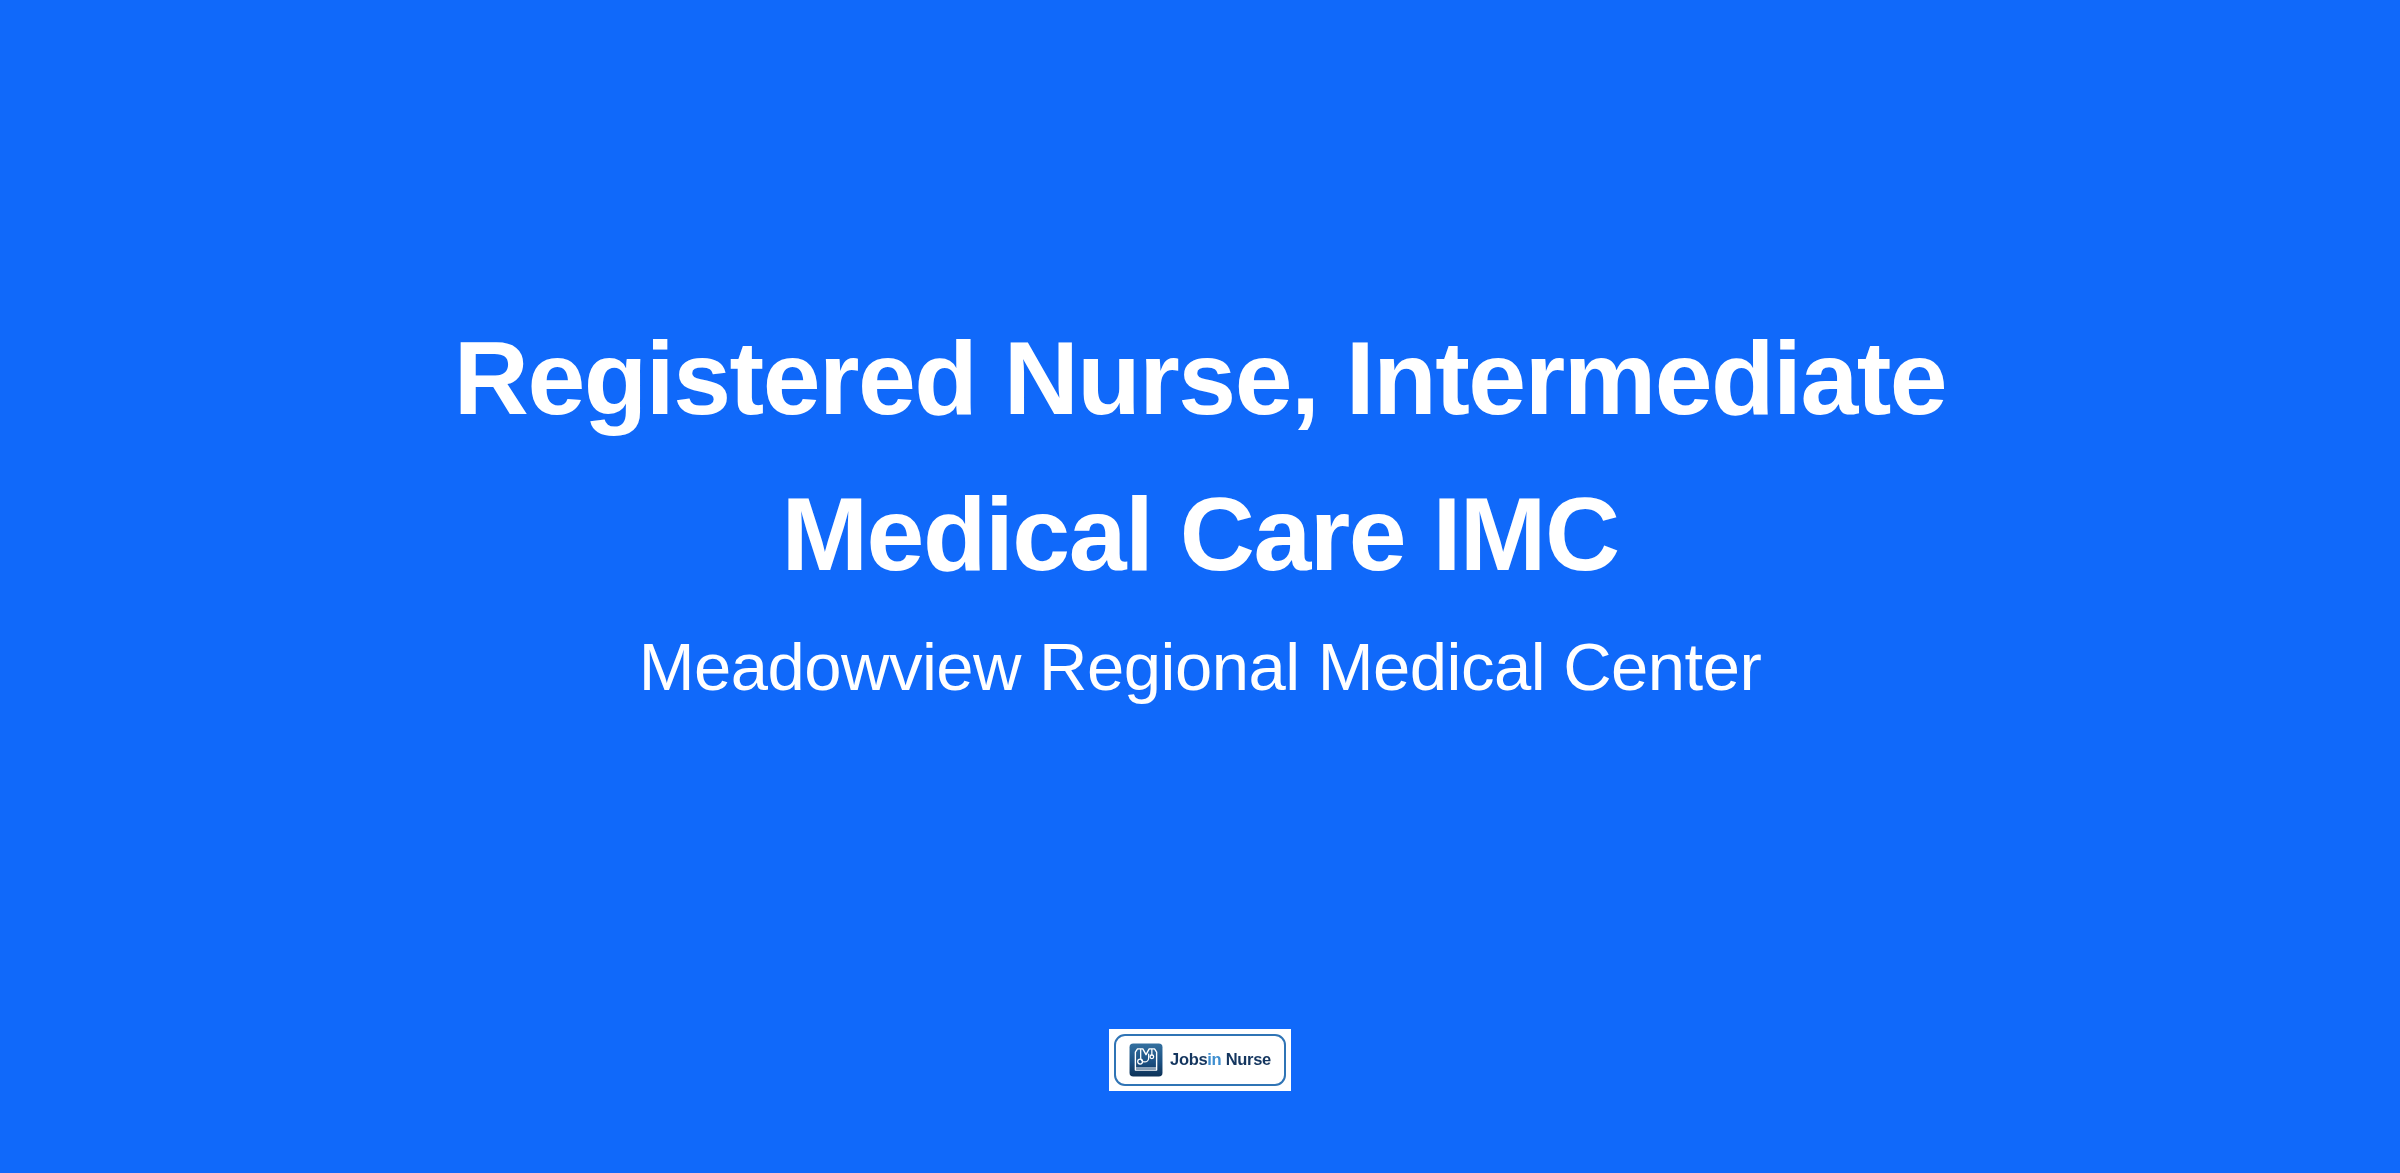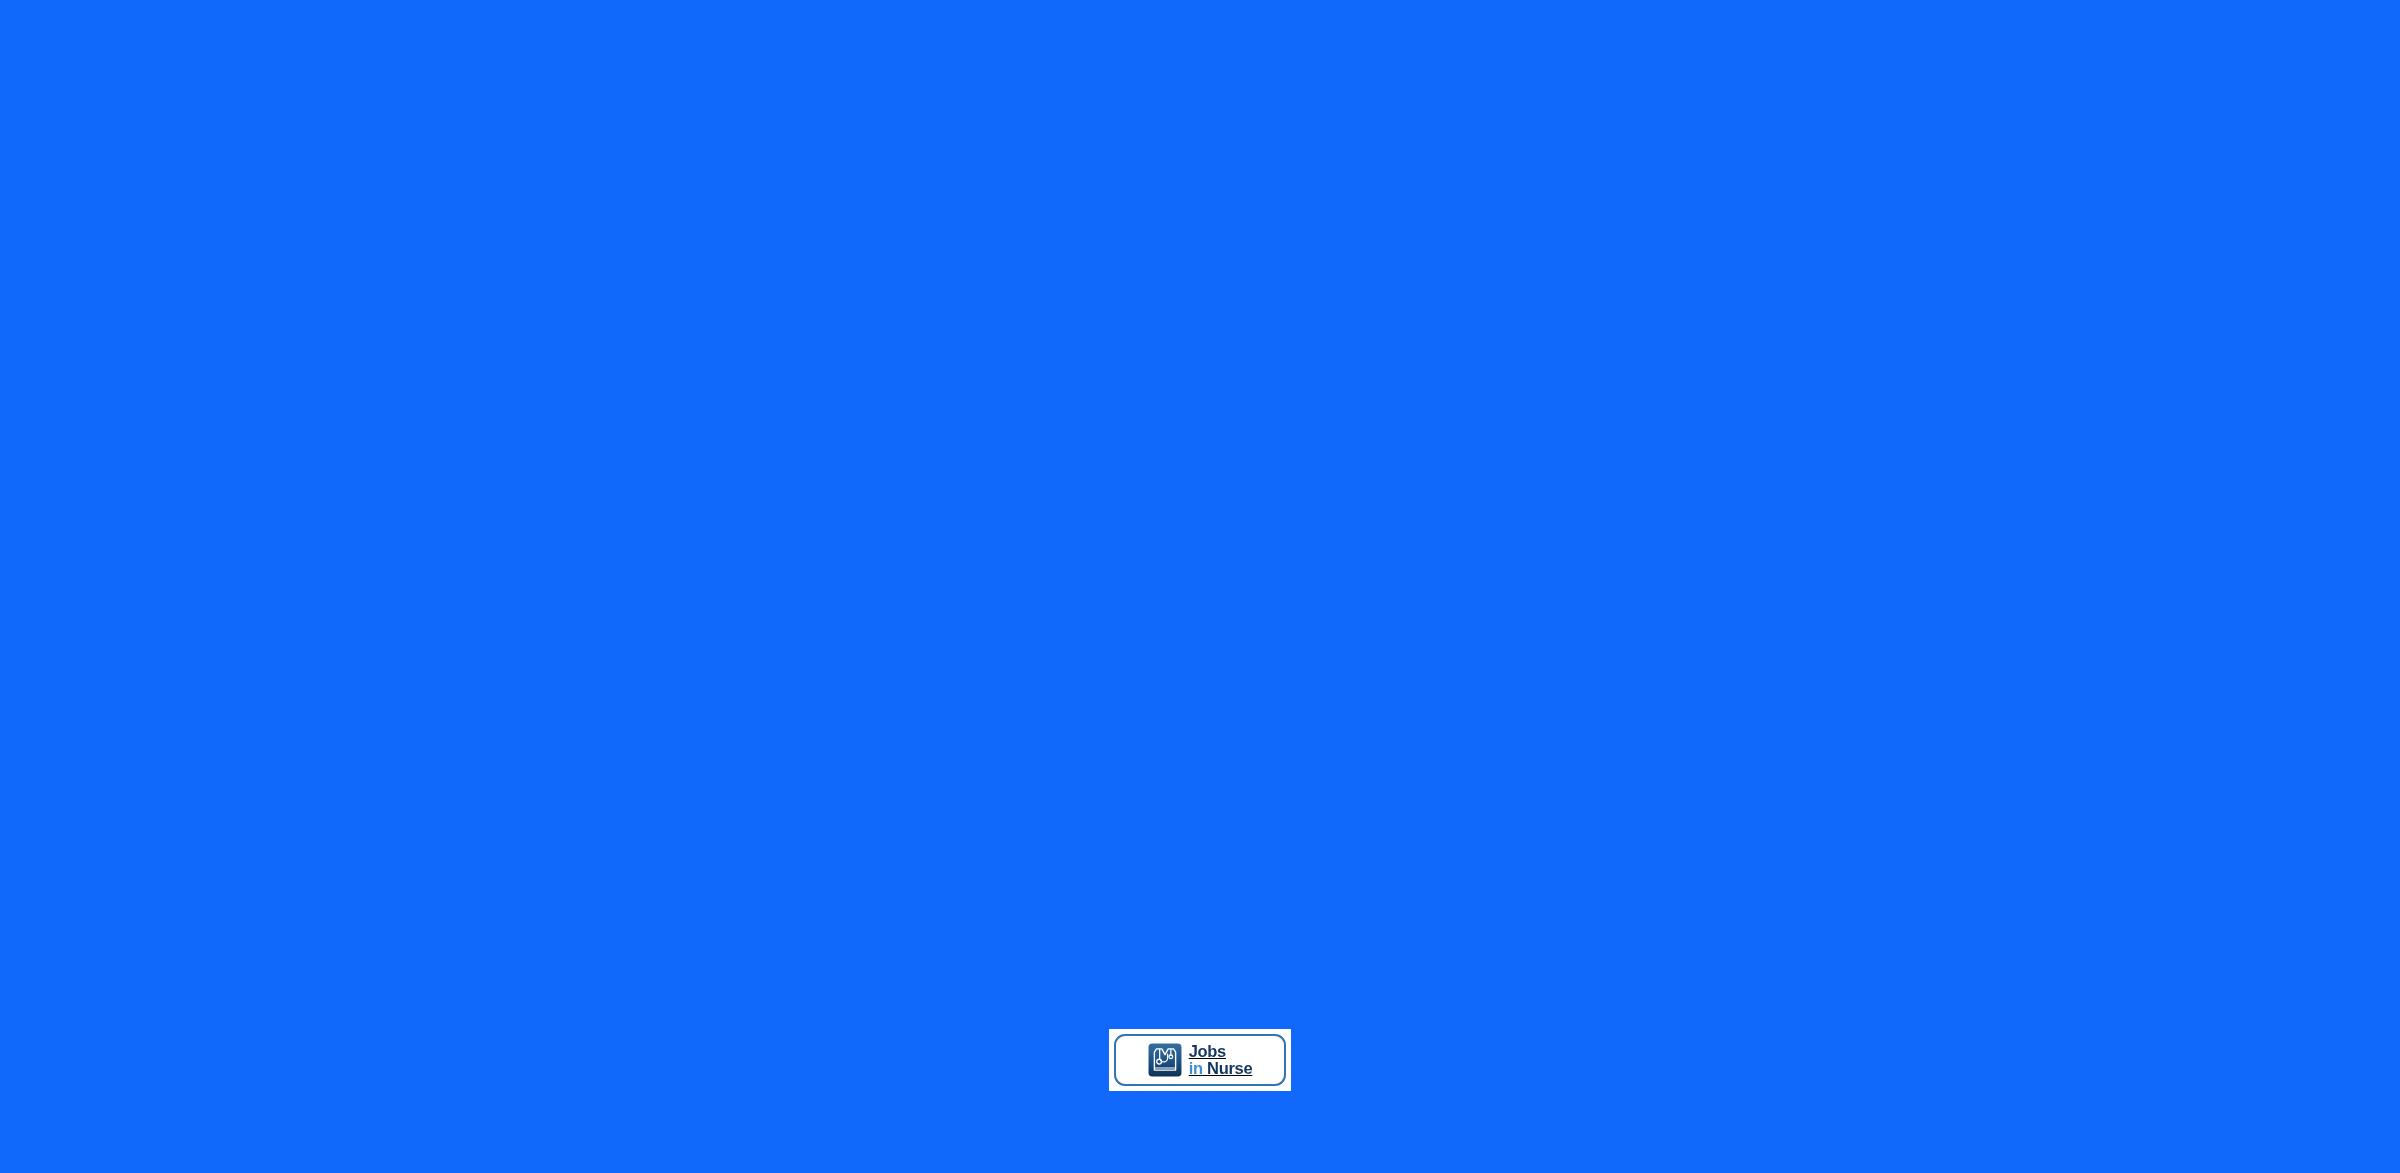--- a/index.html
+++ b/index.html
@@ -85,45 +85,47 @@
 
   #logo-mark {
     width: 34px;
     height: 34px;
     flex: 0 0 auto;
     display: block;
   }
 
   #logo-wordmark {
     display: flex;
-    flex-direction: column;
     justify-content: center;
     line-height: 1.04;
     font-family: "Liberation Sans", sans-serif;
     font-weight: bold;
     font-size: 16.5px;
     letter-spacing: -0.3px;
-    text-decoration: underline;
   }
 
   .wordmark-line {
     white-space: nowrap;
     color: #14365f;
   }
 
   .wordmark-in {
     color: #3f8fd0;
     margin-top: 32px;
   }
 </style>
 </head>
 <body>
 
 <div id="share-card">
 
+  <div id="text-block">
+    <h1 id="job-title">Registered Nurse, Intermediate Medical Care IMC</h1>
+    <div id="employer-name">Meadowview Regional Medical Center</div>
+  </div>
 
   <div id="logo-badge">
     <div id="logo-inner-frame">
 
       <svg id="logo-mark" viewBox="0 0 64 64" xmlns="http://www.w3.org/2000/svg">
         <defs>
           <linearGradient id="scrubGrad" x1="0" y1="0" x2="0" y2="1">
             <stop offset="0%" stop-color="#33709f"></stop>
             <stop offset="55%" stop-color="#1c5183"></stop>
             <stop offset="100%" stop-color="#0d3257"></stop>

